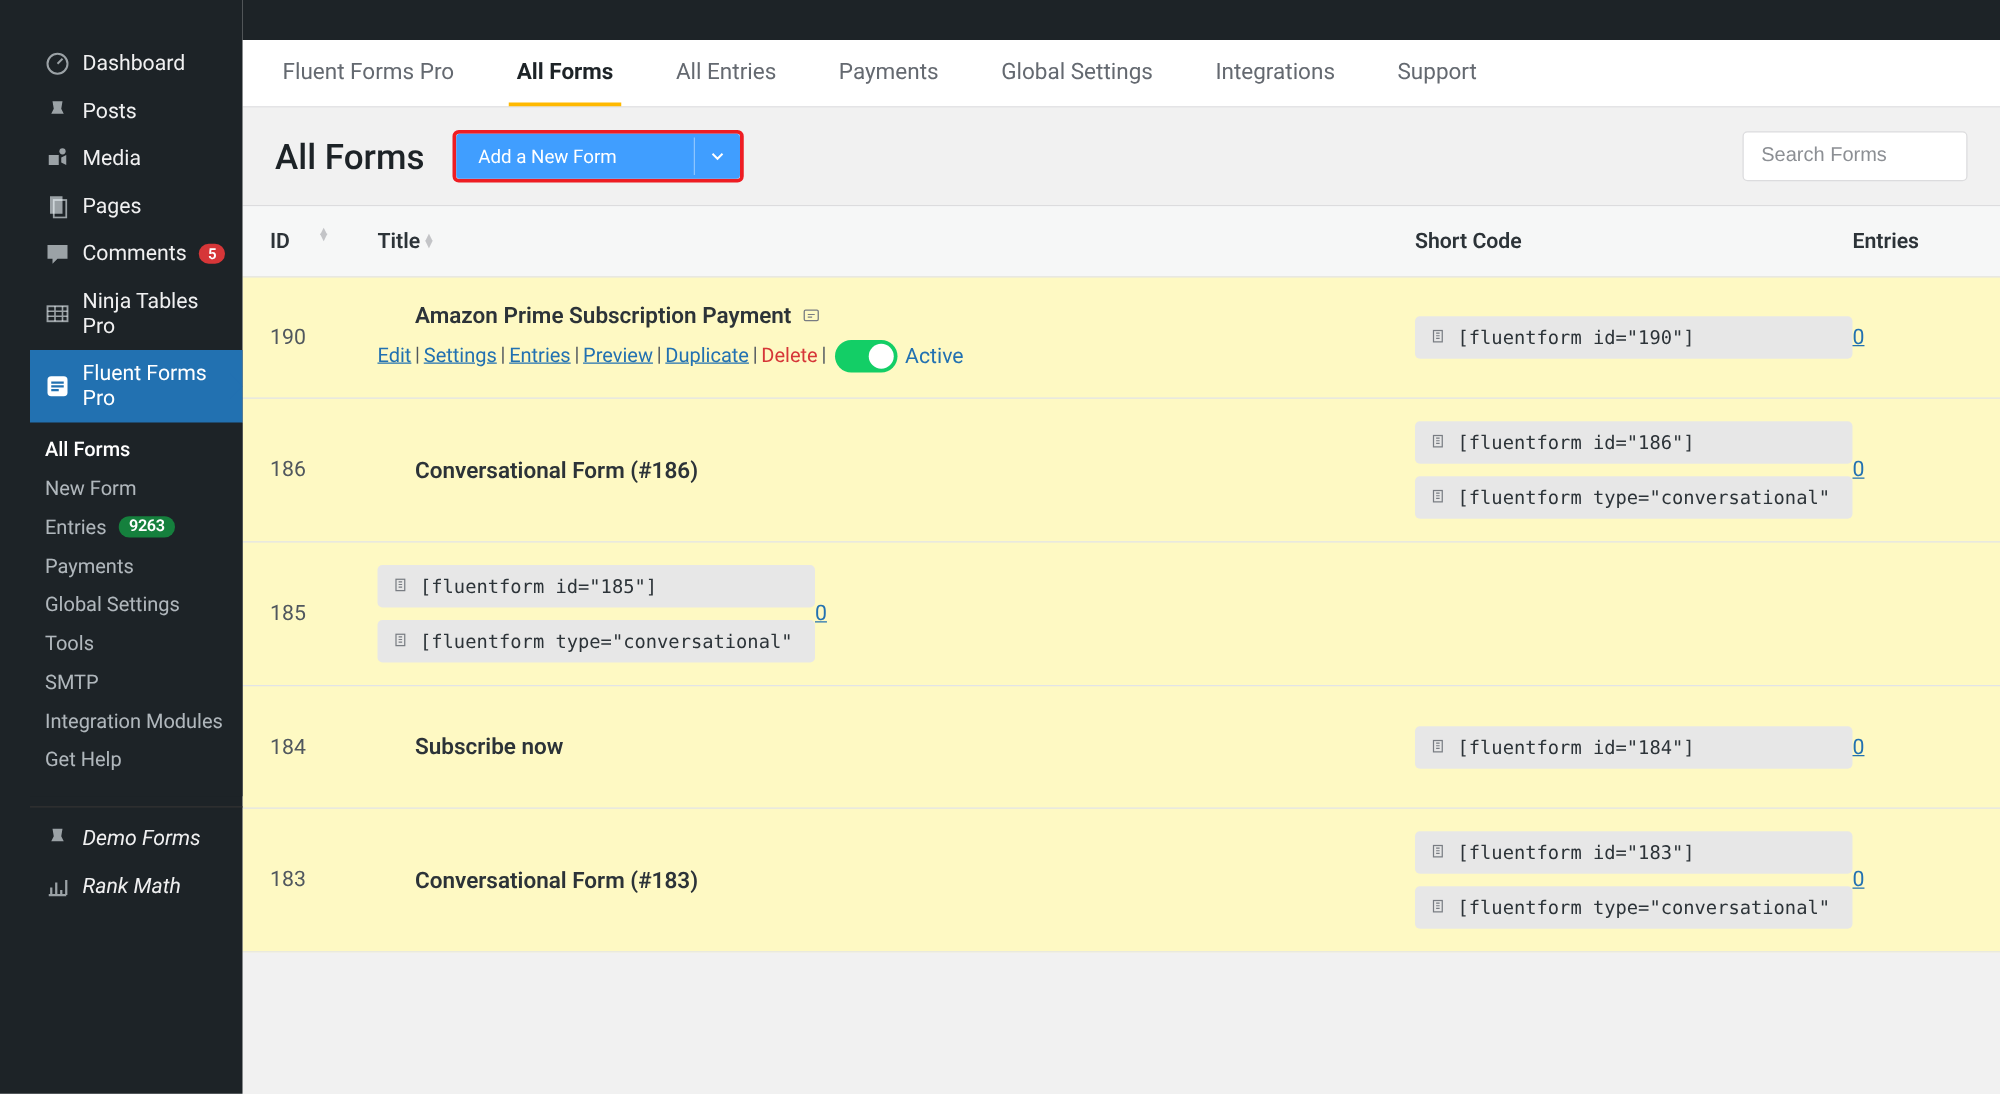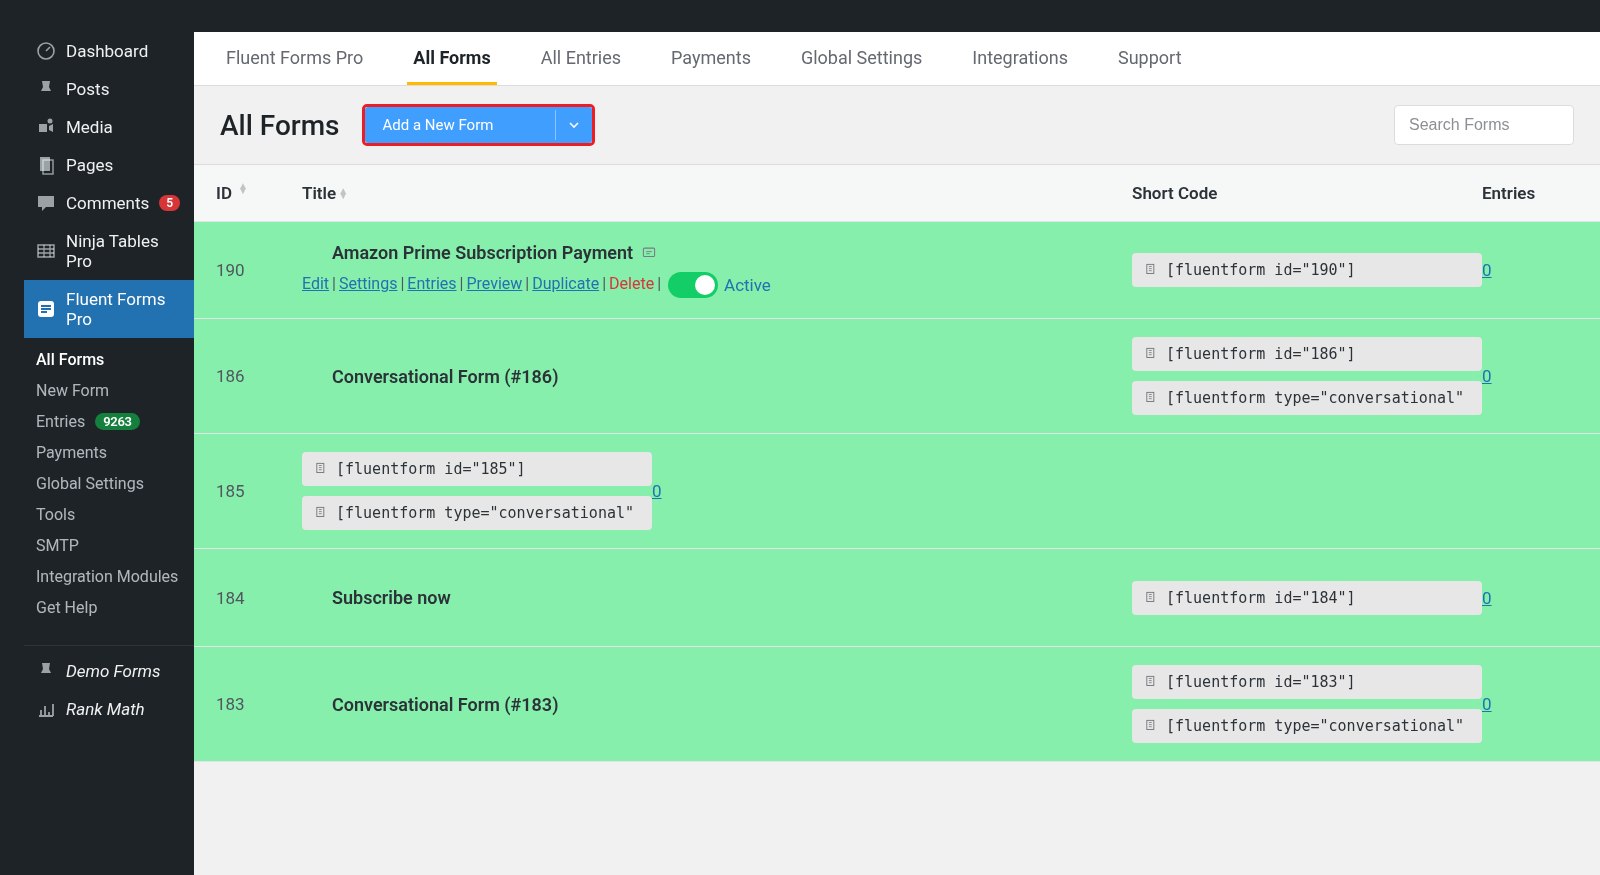--- a/index.html
+++ b/index.html
@@ -36,27 +36,27 @@
     .page-heading { font-size: 28px; font-weight: 500; color: #1d2327; }
     .add-btn-wrap { border: 3px solid #ee1d23; border-radius: 5px; }
     .add-btn { display: flex; align-items: center; background: #409eff; border-radius: 3px; overflow: hidden; gap: 44px; }
     .add-btn-main { padding: 9px 18px; color: #fff; font-size: 15px; cursor: pointer; }
     .add-btn-caret { border-left: 1px solid rgba(255,255,255,.4); padding: 9px 12px; color: #fff; cursor: pointer; display: flex; align-items: center; }
     .spacer { flex: 1; }
     .search-box { border: 1px solid #dcdcde; background: #fff; border-radius: 4px; padding: 10px 14px; width: 180px; font-size: 16px; color: #1d2327; }
     .search-box::placeholder { color: #8c8f94; }
     
     .table-header { display: flex; background: #f6f7f7; padding: 18px 18px; font-size: 17px; color: #2c3338; font-weight: 600; }
-    .col-id { width: 90px; display: flex; align-items: flex-start; gap: 6px; padding-left: 4px; }
+    .col-id { width: 90px; display: flex; align-items: flex-start; gap: 22px; padding-left: 4px; }
     .col-title { flex: 1; display: flex; align-items: center; gap: 2px; }
     .col-shortcode { width: 350px; }
     .col-entries { width: 100px; text-align: left; }
     .sort-caret { display: inline-flex; flex-direction: column; line-height: 5px; font-size: 10px; color: #c3c4c7; }
     
-    .table-body { background: #86efac; }
+    .table-body { background: #fef9c3; }
     .table-row { display: flex; border-top: 1px solid #e2e4e7; border-bottom: 1px solid #e2e4e7; padding: 18px 18px; align-items: center; min-height: 98px; }
     .table-row + .table-row { border-top: none; }
     .row-id { width: 90px; color: #50575e; font-size: 17px; padding-left: 4px; align-self: center; }
     .row-title { flex: 1; }
     .form-title { font-size: 18px; font-weight: 600; color: #2c3338; display: flex; align-items: center; gap: 8px; margin-left: 30px; }
     .form-title .conv-icon { color: #787c82; font-size: 15px; }
     .row-actions { margin-top: 9px; font-size: 16px; }
     .row-actions a { color: #2271b1; text-decoration: underline; }
     .row-actions .sep { color: #50575e; margin: 0 3px; }
     .row-actions .delete { color: #d63638; }

